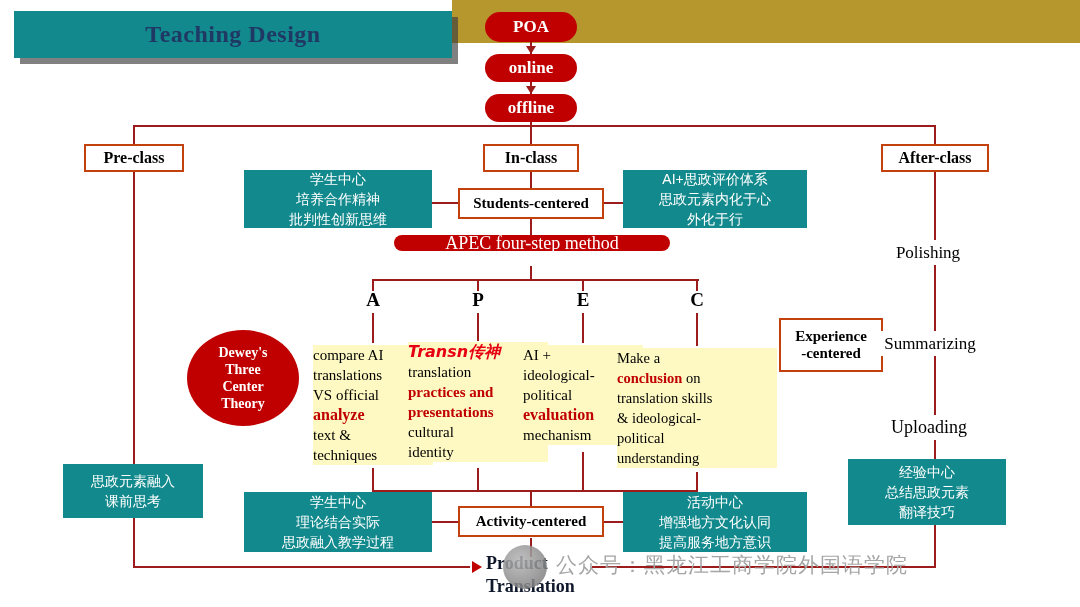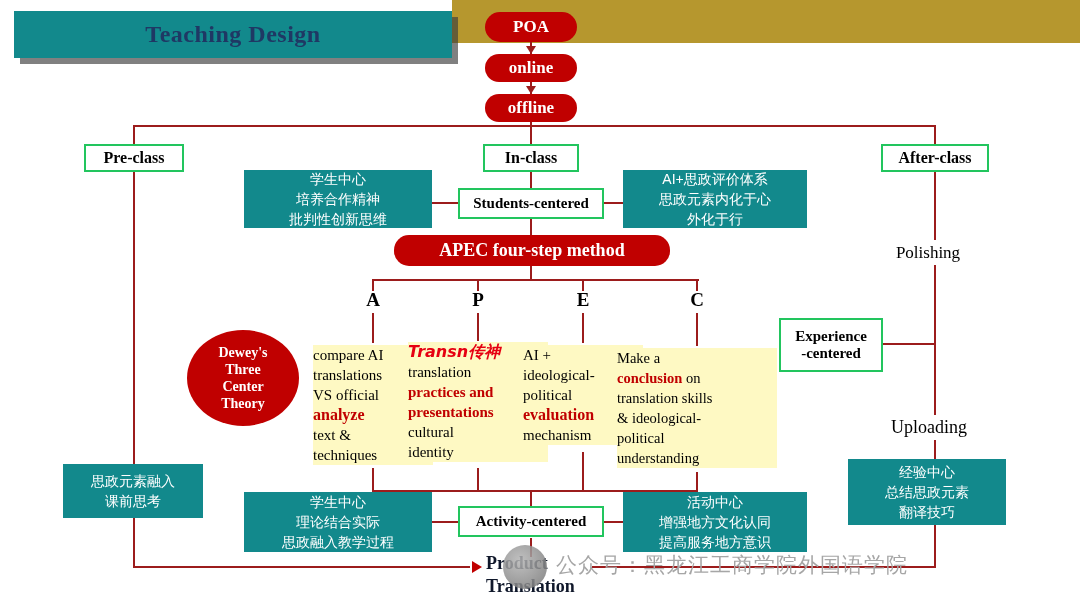--- a/index.html
+++ b/index.html
@@ -2,38 +2,38 @@
 <html><head>
 <meta charset="utf-8">
 <style>
   *{margin:0;padding:0;box-sizing:border-box}
   html,body{background:#ffffff}
   .stage{position:relative;width:1080px;height:607px;background:#ffffff;overflow:hidden;
          font-family:"Liberation Serif",serif;color:#000}
   .line{position:absolute;background:#9c1c1c}
   .oval{position:absolute;background:#c00000;color:#fff;border-radius:18px;
         display:flex;align-items:center;justify-content:center;font-weight:bold;font-size:17px}
-  .wbox{position:absolute;background:#fff;border:2px solid #22c55e;display:flex;flex-direction:column;
+  .wbox{position:absolute;background:#fff;border:2px solid #c2410c;display:flex;flex-direction:column;
         align-items:center;justify-content:center;font-weight:bold;color:#000;font-size:16px;line-height:1.15}
   .tealbox{position:absolute;background:#12898c;color:#fff;display:flex;flex-direction:column;
         align-items:center;justify-content:center;text-align:center;
         font-family:Liberation Sans, sans-serif;font-size:14px;line-height:1.45}
   .coltext{position:absolute;color:#000;font-size:15px;line-height:20px;background:#fef9c3}
   .redb{color:#c00000;font-weight:bold}
   .arrow-down{position:absolute;width:0;height:0;border-left:5px solid transparent;
         border-right:5px solid transparent;border-top:8px solid #9c1c1c}
   .arrow-right{position:absolute;width:0;height:0;border-top:6px solid transparent;
         border-bottom:6px solid transparent;border-left:10px solid #c00000}
   .sidetext{position:absolute;text-align:center;font-size:17px;line-height:25px;background:#fff}
   .title-box{position:absolute;left:14px;top:11px;width:438px;height:47px;background:#12898c;
         box-shadow:6px 6px 0 rgba(60,60,60,.65);display:flex;align-items:center;justify-content:center;
         font-weight:bold;font-size:24px;color:#1f3864;letter-spacing:.5px}
   .gold-bar{position:absolute;left:452px;top:0;width:628px;height:43px;background:#b6972e}
-  .apec{position:absolute;left:394px;top:235px;width:276px;height:31px;background:#c00000;color:#fff;
-        border-radius:15px;display:flex;align-items:center;justify-content:center;font-weight:bold;font-size:18px}
+  .apec{position:absolute;left:394px;top:235px;width:276px;height:16px;background:#c00000;color:#fff;
+        border-radius:15px;display:flex;align-items:center;justify-content:center;font-weight:normal;font-size:18px}
   .dewey{position:absolute;left:187px;top:330px;width:112px;height:96px;background:#c00000;color:#fff;
         border-radius:50%;display:flex;flex-direction:column;align-items:center;justify-content:center;
         font-weight:bold;font-size:14px;line-height:17px;text-align:center}
   .letter{position:absolute;width:30px;height:22px;text-align:center;font-weight:bold;font-size:19px}
   .transn{font-family:"DejaVu Sans",sans-serif;font-weight:bold;font-style:italic;color:#e60012;font-size:16px}
   .product{position:absolute;left:486px;top:552px;width:100px;color:#0f172a;
         font-weight:bold;font-size:18px;line-height:23px}
   .wm-logo{position:absolute;left:503px;top:545px;width:44px;height:44px;border-radius:50%;
         background:radial-gradient(circle at 38% 35%,#b5b5b5,#6f6f6f);opacity:.85}
   .wm-text{position:absolute;left:556px;top:551px;color:#a6a6a6;font-size:21px;letter-spacing:1px;
@@ -154,20 +154,21 @@
     <div>Theory</div>
   </div>
 
   <div class="wbox" style="left:779px;top:318px;width:104px;height:54px;font-size:15px">
     <div>Experience</div>
     <div>-centered</div>
   </div>
 
 
   <div class="sidetext" style="left:878px;top:240px;width:100px">Polishing</div>
+  <div class="sidetext" style="left:871px;top:331px;width:118px">Summarizing</div>
   <div class="sidetext" style="left:879px;top:415px;width:100px;font-size:18px">Uploading</div>
 
   <div class="tealbox" style="left:63px;top:464px;width:140px;height:54px">
     <div>思政元素融入</div>
     <div>课前思考</div>
   </div>
   <div class="tealbox" style="left:244px;top:492px;width:188px;height:60px">
     <div>学生中心</div>
     <div>理论结合实际</div>
     <div>思政融入教学过程</div>

